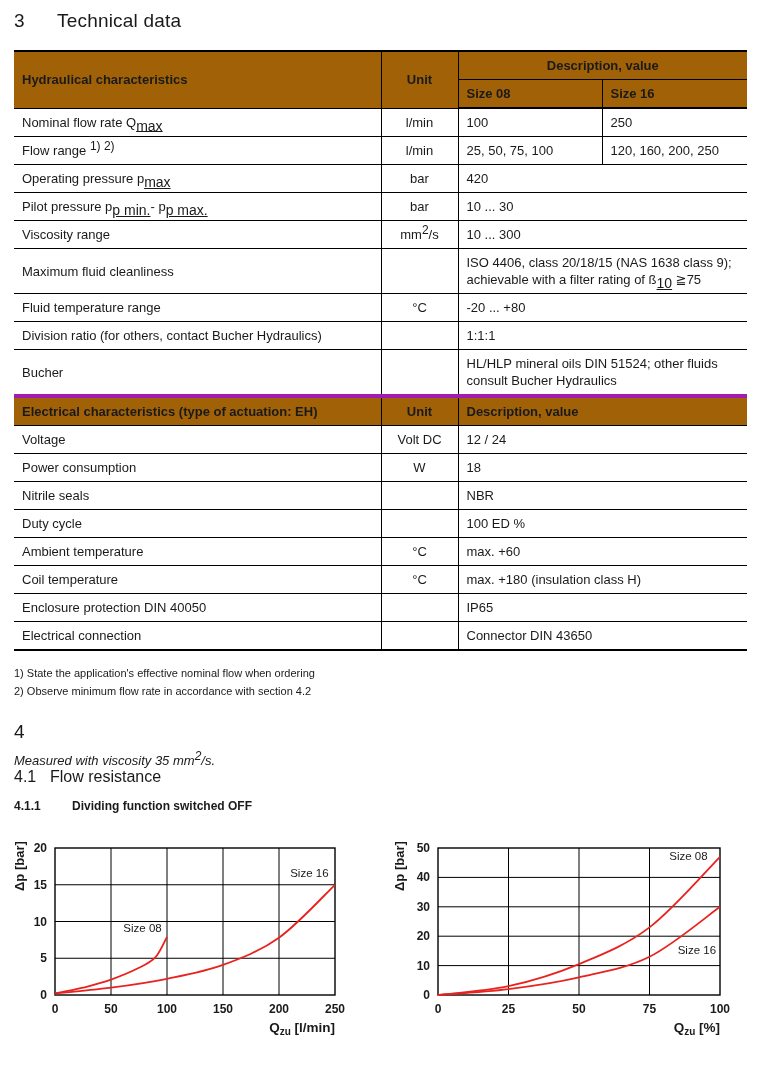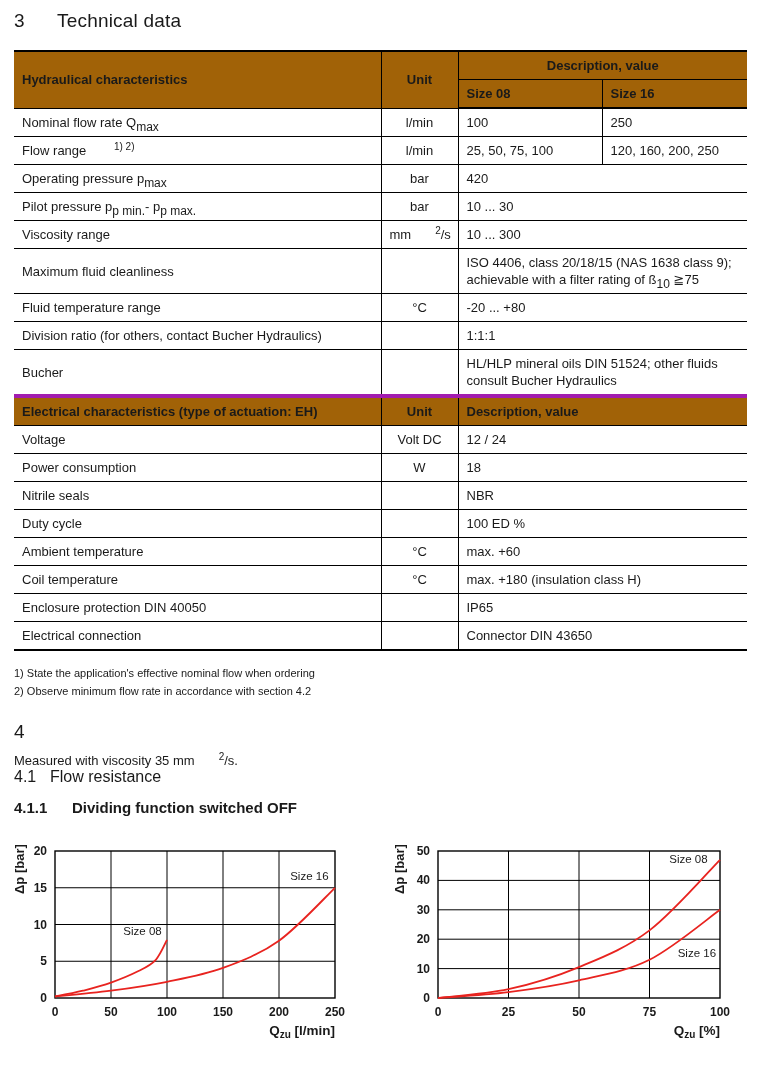--- a/index.html
+++ b/index.html
@@ -7,42 +7,42 @@
     width:761px;height:1074px;position:relative;overflow:hidden;
     font-family:"Liberation Sans","DejaVu Sans",sans-serif;
     color:#1a1a1a;font-size:13px;
   }
   .pad{padding-left:14px;padding-right:14px;}
   
   .h1{display:flex;font-size:19px;letter-spacing:.2px;}
   .h1 .num{width:43px;flex:0 0 43px;}
   .h2{display:flex;font-size:16px;}
   .h2 .num{width:36px;flex:0 0 36px;}
-  .h3{display:flex;font-size:15px;font-weight:bold;}
+  .h3{display:flex;font-size:12px;font-weight:bold;}
   .h3 .num{width:58px;flex:0 0 58px;}
   #sec3{margin-top:10px;}
   
   table.dtable{border-collapse:collapse;width:733px;margin:18px 0 0 14px;table-layout:fixed;}
   table.dtable td{padding:5px 8px;line-height:17px;vertical-align:middle;border-bottom:1px solid #000;}
   tr.hdr td{background:#a16207;font-weight:bold;}
   td.c-unit{border-left:1px solid #000;border-right:1px solid #000;text-align:center;padding-left:2px;padding-right:2px;}
   td.c-val2{border-left:1px solid #000;}
   td.v-top{vertical-align:top;padding-top:6px;}
   tr.top-thick td{border-top:2px solid #000;}
   tr.size-row td{border-bottom:2px solid #000;}
   tr.elec-hdr td{border-top:4px solid #a21caf;}
   tr.last td{border-bottom:2px solid #000;}
   td.desc-center{text-align:center;}
-  sub{font-size:12px;line-height:0;}
-  sup{font-size:10px;line-height:0;margin-left:24px;}
+  sub{font-size:14px;line-height:0;text-decoration:underline;}
+  sup{font-size:12px;line-height:0;}
   
   .footnotes{margin-top:13px;font-size:11px;line-height:18px;}
   
   #sec4{margin-top:21px;}
-  .note{margin-top:10px;font-size:13px;}
+  .note{margin-top:10px;font-size:13px;font-style:italic;}
   #sec41{}
   .g-head{display:flex;margin-top:13px;}
   .g-left{width:385px;flex:0 0 385px;}
   .g-right{flex:1;}
   .g-sub{margin-top:9px;font-size:12.5px;}
   
   .charts{display:flex;margin-top:20px;}
   .charts svg{display:block;}
   #chart-svg-1{margin-left:8px;}
 </style>

